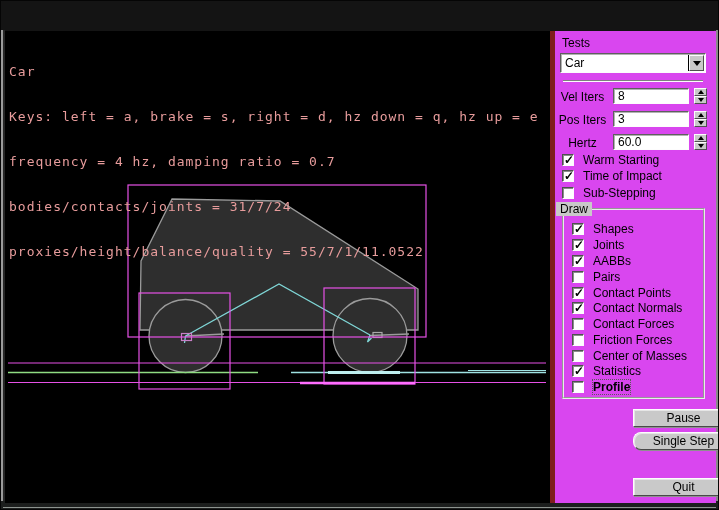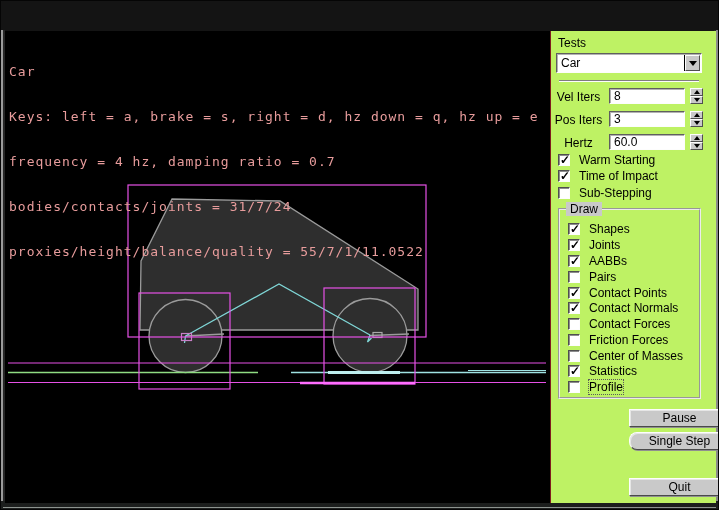--- a/index.html
+++ b/index.html
@@ -29,21 +29,21 @@
   .frame-left{position:absolute;left:0;top:29px;width:4px;height:473px;background:linear-gradient(90deg,#9b9b9b 0,#9b9b9b 2px,#262626 2px);}
   .frame-right{position:absolute;right:0;top:29px;width:4px;height:473px;background:linear-gradient(270deg,#8a8a8a 0,#8a8a8a 2px,#262626 2px);}
   .frame-bottom{position:absolute;left:0;bottom:0;width:100%;height:8px;background:#1c1e1d;}
   .frame-bottom::after{content:"";position:absolute;left:2px;right:2px;bottom:1px;height:1px;background:#8d938f;}
   
   .client{position:absolute;left:4px;top:30px;width:711px;height:472px;}
   .canvas{position:absolute;left:0;top:0;width:545px;height:472px;background:#000;overflow:hidden;}
   .overlay{position:absolute;left:4px;top:3px;font-family:"DejaVu Sans Mono",monospace;font-size:13px;letter-spacing:1px;line-height:15px;color:#e89c9c;white-space:pre;}
   .scene{position:absolute;left:0;top:0;}
   
-  .panel{position:absolute;left:545px;top:0;width:166px;height:472px;background:#bef264;box-sizing:border-box;border-left:1px solid #7f1d1d;font-size:12px;color:#000;}
+  .panel{position:absolute;left:545px;top:0;width:166px;height:472px;background:#d946ef;box-sizing:border-box;border-left:5px solid #7f1d1d;font-size:12px;color:#000;}
   .plabel{position:absolute;white-space:nowrap;}
   .dropdown{position:absolute;left:5px;top:22px;width:146px;height:20px;background:#fff;box-sizing:border-box;
     border:1px solid;border-color:#5f5f5f #fdfdfd #fdfdfd #5f5f5f;box-shadow:inset 1px 1px 0 rgba(0,0,0,.30);}
   .ddtext{position:absolute;left:4px;top:2px;}
   .ddbtn{position:absolute;right:1px;top:1px;width:15px;height:16px;background:#c9c9c9;box-sizing:border-box;
     border:1px solid;border-color:#fdfdfd #4f4f4f #4f4f4f #fdfdfd;box-shadow:-1px 0 0 #000;}
   .ddarrow{position:absolute;left:50%;top:50%;margin:-2px 0 0 -4px;width:0;height:0;
     border-left:4px solid transparent;border-right:4px solid transparent;border-top:5px solid #000;}
   .separator{position:absolute;left:8px;top:49px;width:140px;height:0;border-top:1px solid #7e7e7e;border-bottom:1px solid #fcfcfc;}
   .srow{position:absolute;left:0;width:100%;height:17px;}
@@ -57,23 +57,23 @@
   .scell.up{top:0;} .scell.dn{top:8px;}
   .tri-up{position:absolute;left:50%;top:50%;margin:-2px 0 0 -3px;width:0;height:0;border-left:3px solid transparent;border-right:3px solid transparent;border-bottom:4px solid #000;}
   .tri-dn{position:absolute;left:50%;top:50%;margin:-2px 0 0 -3px;width:0;height:0;border-left:3px solid transparent;border-right:3px solid transparent;border-top:4px solid #000;}
   .chk{position:absolute;height:13px;}
   .chk .box{position:absolute;left:0;top:0;width:12px;height:12px;background:#fff;box-sizing:border-box;
     border:1px solid;border-color:#4f4f4f #fdfdfd #fdfdfd #4f4f4f;box-shadow:inset 1px 1px 0 rgba(0,0,0,.45);}
   .chk .mark{position:absolute;left:1px;top:-2px;font-size:12px;font-weight:bold;color:#000;}
   .chk .clabel{position:absolute;left:21px;top:-1px;white-space:nowrap;}
   .chk.inner{left:17px;}
   .chk.outer{left:7px;}
-  .focusdot{outline:1px dotted #5a5a5a;outline-offset:0px;}
+  .focusdot{outline:1px dotted #5a5a5a;outline-offset:0px;font-weight:bold;}
   .groupbox{position:absolute;left:7px;top:177px;width:143px;height:191px;box-sizing:border-box;border:2px groove #ececec;}
-  .grouplabel{position:absolute;left:15px;top:171px;background:#c9c9c9;padding:0 4px;}
+  .grouplabel{position:absolute;left:1px;top:171px;background:#c9c9c9;padding:0 4px;}
   .pbtn{position:absolute;left:30px;width:101px;height:18px;background:#c9c9c9;box-sizing:border-box;text-align:center;line-height:16px;
     border:1px solid;border-color:#fdfdfd #4a4a4a #4a4a4a #fdfdfd;box-shadow:1px 1px 0 #8f8f8f,inset 1px 1px 0 #e6e6e6;cursor:default;margin-left:48px;}
 </style>
 </head>
 <body>
 
 <div class="window">
 
 
   <div class="frame-left"></div>

